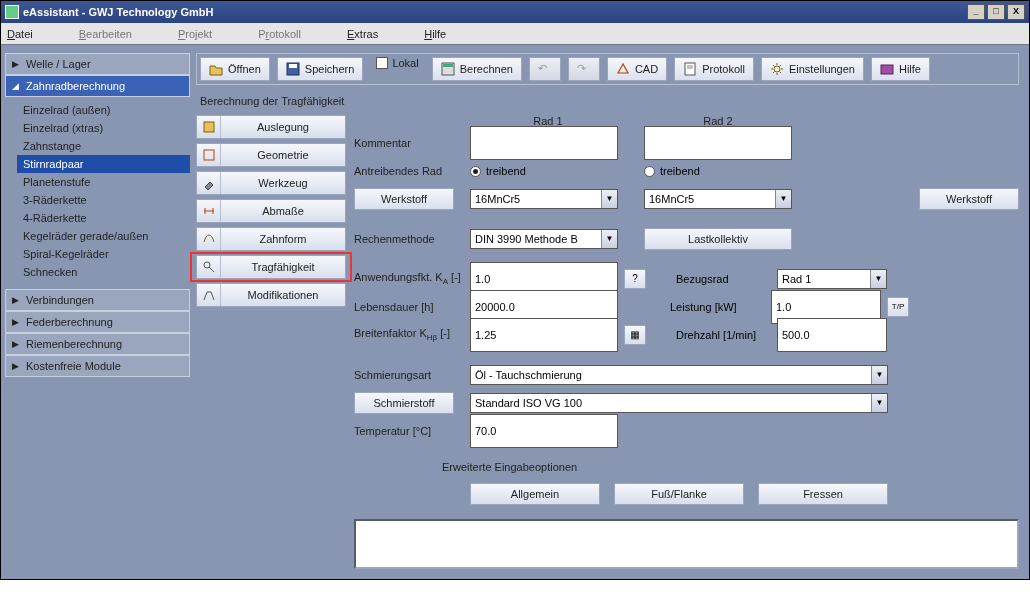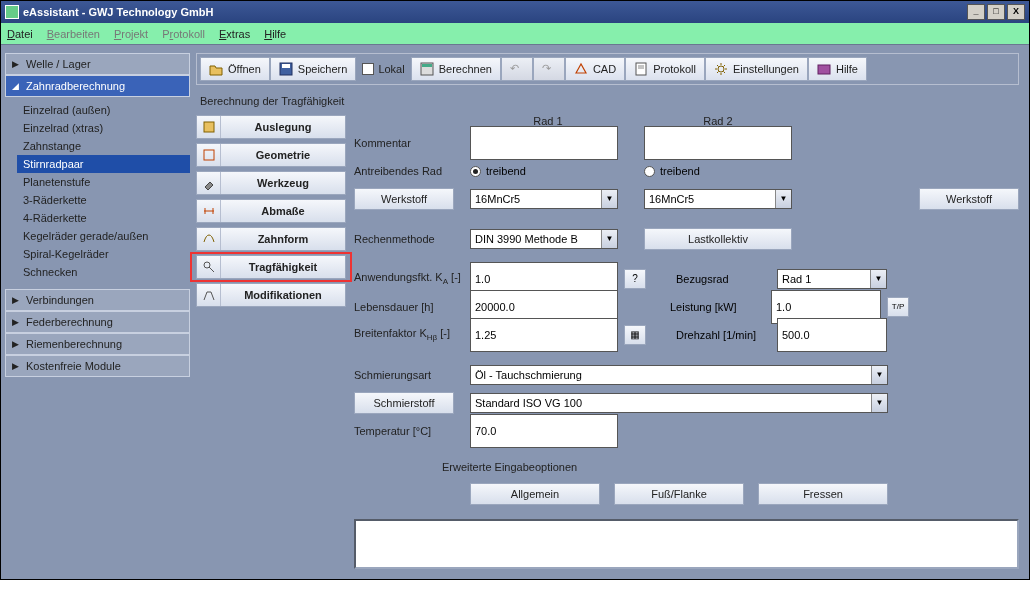--- a/index.html
+++ b/index.html
@@ -2,41 +2,41 @@
 <html><head>
 <meta charset="utf-8">
 <style>
   * { box-sizing: border-box; font-family: Arial, sans-serif; font-size: 11px; }
   body { margin: 0; padding: 0; background: #fff; }
   .window { width: 1030px; border: 1px solid #000; background: #8896b1; box-shadow: 3px 3px 6px rgba(0,0,0,0.3); }
   .titlebar { background: linear-gradient(#3d5896,#2a4480); color: #fff; height: 22px; display: flex; align-items: center; padding: 0 4px; font-weight: bold; }
   .titlebar .ticon { width: 14px; height: 14px; background: #6c8; margin-right: 4px; border: 1px solid #fff; }
   .titlebar .tspacer { flex: 1; }
   .titlebar .wbtn { width: 18px; height: 16px; background: #d4d0c8; border: 1px solid #555; margin-left: 2px; text-align: center; line-height: 13px; color: #000; font-size: 9px; cursor: pointer; }
-  .menubar { background: #86efac; height: 22px; display: flex; align-items: center; padding: 0 6px; border-bottom: 1px solid #6a7890; }
+  .menubar { background: #e5e5e5; height: 22px; display: flex; align-items: center; padding: 0 6px; border-bottom: 1px solid #6a7890; gap: 32px; }
   .menubar span { margin-right: 14px; color: #222; cursor: pointer; }
   .menubar span u { text-decoration: underline; }
   .body { display: flex; background: #8896b1; }
   .sidebar { width: 195px; padding: 8px 6px 8px 4px; }
   .side-head { height: 22px; display: flex; align-items: center; padding: 0 6px; background: #9aa6bd; border: 1px solid #c8d0e0; color: #222; cursor: pointer; }
   .side-head.sel { background: #3a63b8; color: #fff; }
   .side-head .tri { width: 8px; margin-right: 6px; font-size: 9px; }
   .side-items { padding: 4px 0 8px 12px; }
   .side-item { height: 18px; display: flex; align-items: center; padding: 0 6px; color: #222; cursor: pointer; }
   .side-item.sel { background: #1f4ea8; color: #fff; }
   .main { flex: 1; padding: 8px 10px 10px 0; }
-  .toolbar { display: flex; gap: 0; background: #8896b1; padding: 3px; border: 1px solid #b6bed0; margin-bottom: 6px; }
+  .toolbar { display: flex; gap: 7px; background: #8896b1; padding: 3px; border: 1px solid #b6bed0; margin-bottom: 6px; }
   .tbtn { height: 24px; background: linear-gradient(#f5f7fb,#dbe1ee); border: 1px solid #9aa6bd; padding: 0 8px; display: flex; align-items: center; gap: 5px; color: #222; cursor: pointer; }
   .tbtn .ico { width: 14px; height: 14px; display: inline-block; }
   .tbtn.disabled { color: #999; background: linear-gradient(#eceff5,#d4d8e3); }
-  .chk { display: flex; align-items: center; gap: 4px; padding: 0 6px; color: #222; }
+  .chk { display: flex; gap: 4px; padding: 0 6px; color: #222; }
   .chkbox { width: 12px; height: 12px; background: #fff; border: 1px solid #555; }
   .section-title { font-weight: normal; color: #222; padding: 4px 0 8px 4px; }
   .content-row { display: flex; gap: 8px; }
-  .btncol { width: 150px; display: flex; flex-direction: column; gap: 4px; position: relative; font-weight: bold; }
+  .btncol { width: 150px; display: flex; flex-direction: column; gap: 4px; position: relative; }
   .catbtn { height: 24px; background: linear-gradient(#f5f7fb,#d8dfec); border: 1px solid #9aa6bd; display: flex; align-items: center; color: #222; cursor: pointer; }
   .catbtn .icobox { width: 24px; height: 100%; border-right: 1px solid #b6bed0; display: flex; align-items: center; justify-content: center; background: linear-gradient(#f5f7fb,#d8dfec); }
   .catbtn .lbl { flex: 1; text-align: center; }
   .highlight { border: 2px solid #e33; position: absolute; left: -6px; width: 162px; height: 30px; pointer-events: none; }
   .form { flex: 1; display: flex; flex-direction: column; gap: 4px; }
   .frow { display: flex; align-items: center; height: 24px; gap: 6px; }
   .flabel { width: 110px; color: #222; }
   .flabel sub { font-size: 8px; }
   .heads { display: flex; }
   .heads .hsp { width: 116px; }

